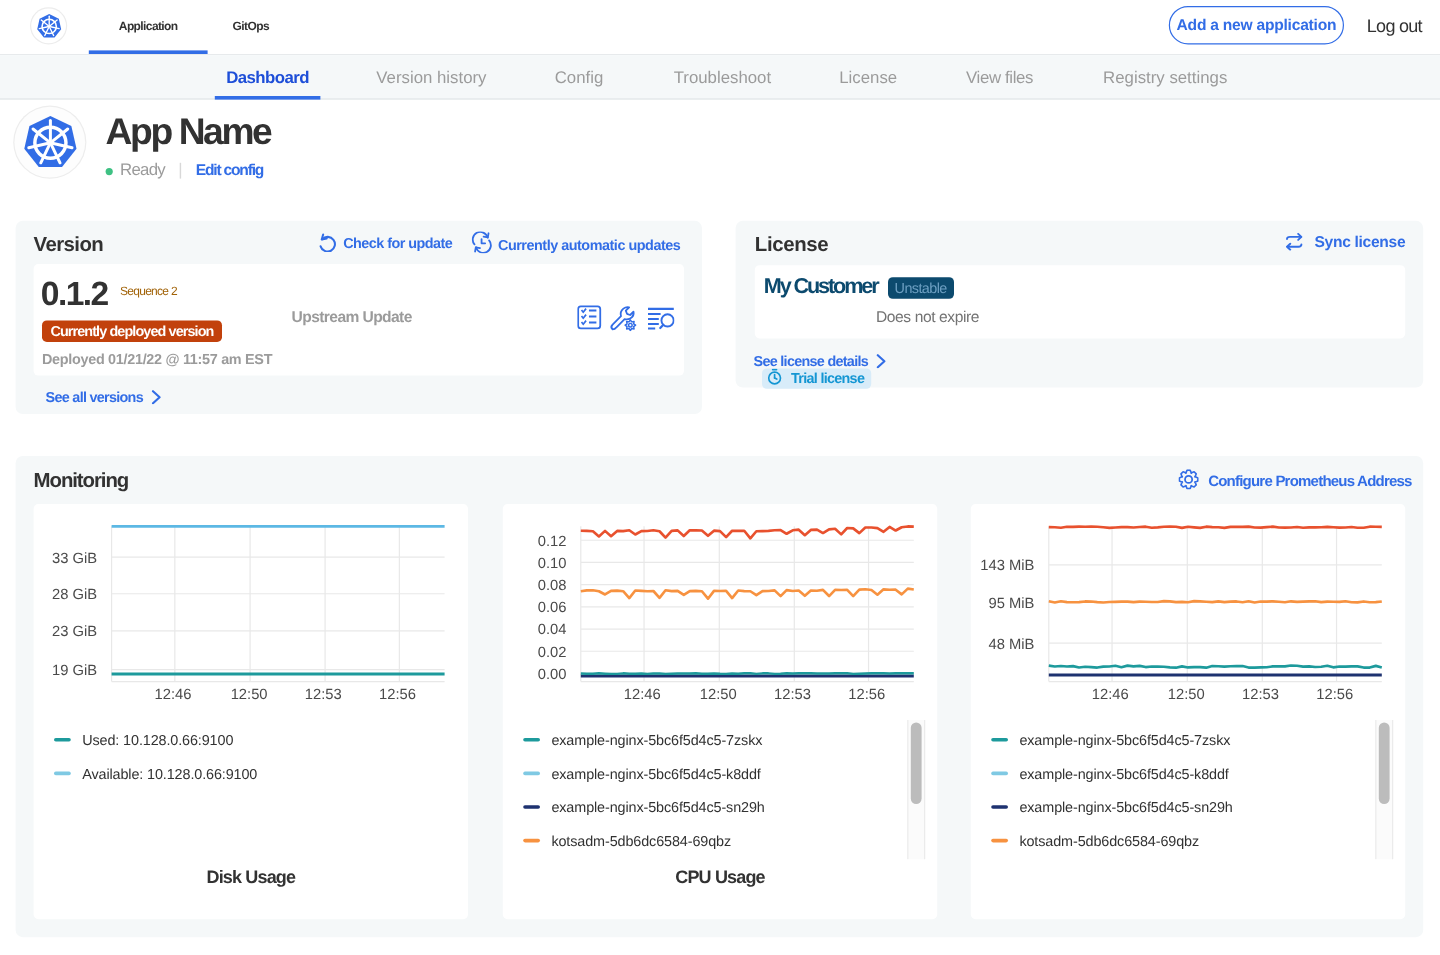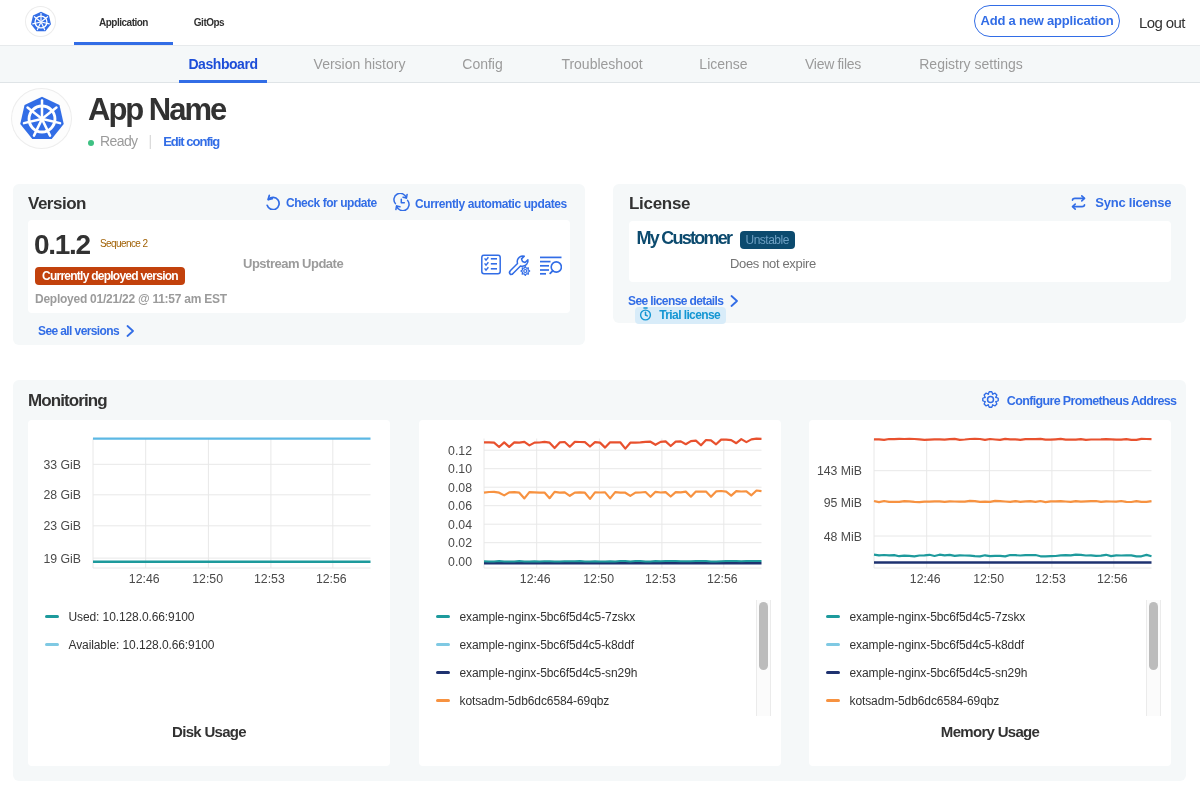--- a/index.html
+++ b/index.html
@@ -250,20 +250,21 @@
         <line x1="65" y1="143.3" x2="342.5" y2="143.3" stroke="#1e3270" stroke-width="2.6"></line>
         <polyline points="65.0,141.3 70.0,141.4 75.1,141.5 80.1,141.1 85.2,141.4 90.2,141.6 95.3,141.6 100.3,141.1 105.4,141.4 110.4,141.4 115.5,141.3 120.5,141.6 125.5,141.3 130.6,141.3 135.6,141.6 140.7,141.4 145.7,141.2 150.8,141.2 155.8,141.3 160.9,141.0 165.9,141.4 171.0,141.5 176.0,141.2 181.0,141.5 186.1,141.6 191.1,141.3 196.2,141.4 201.2,141.0 206.3,141.0 211.3,141.6 216.4,141.1 221.4,141.1 226.5,141.6 231.5,141.5 236.5,141.0 241.6,141.2 246.6,141.1 251.7,141.1 256.7,141.0 261.8,141.3 266.8,141.2 271.9,141.2 276.9,141.1 282.0,141.0 287.0,141.0 292.0,141.6 297.1,141.5 302.1,141.3 307.2,141.0 312.2,141.1 317.3,141.0 322.3,141.2 327.4,141.0 332.4,141.1 337.5,141.1 342.5,141.1" fill="none" stroke="#1d9a9c" stroke-width="2.0" stroke-linejoin="round"></polyline>
       </svg>
     <div class="leg-row" style="top:188.5px;"><span class="leg-dash" style="background:#1d9a9c;"></span>example-nginx-5bc6f5d4c5-7zskx</div>
     <div class="leg-row" style="top:216.5px;"><span class="leg-dash" style="background:#7fc9e3;"></span>example-nginx-5bc6f5d4c5-k8ddf</div>
     <div class="leg-row" style="top:244.5px;"><span class="leg-dash" style="background:#1e3270;"></span>example-nginx-5bc6f5d4c5-sn29h</div>
     <div class="leg-row" style="top:273px;"><span class="leg-dash" style="background:#f79240;"></span>kotsadm-5db6dc6584-69qbz</div>
     <div class="sbar-track" style="left:337px;">
         <div class="sbar-thumb"></div>
       </div>
+    <div class="chart-title">CPU Usage</div>
   </div>
 
   <div class="chart-card" style="left:796px;">
     <svg style="position:absolute;left:0;top:0;" width="362" height="172" viewBox="0 0 362 172">
         <line x1="65" y1="18.5" x2="65" y2="148" stroke="#e8e8e8" stroke-width="1"></line>
         <line x1="117.7" y1="18.5" x2="117.7" y2="148" stroke="#e8e8e8" stroke-width="1"></line>
         <line x1="180.4" y1="18.5" x2="180.4" y2="148" stroke="#e8e8e8" stroke-width="1"></line>
         <line x1="242.9" y1="18.5" x2="242.9" y2="148" stroke="#e8e8e8" stroke-width="1"></line>
         <line x1="304.8" y1="18.5" x2="304.8" y2="148" stroke="#e8e8e8" stroke-width="1"></line>
         <line x1="65" y1="50.7" x2="342.5" y2="50.7" stroke="#e8e8e8" stroke-width="1"></line>
@@ -282,15 +283,14 @@
         <polyline points="65.0,134.7 70.0,135.4 75.1,135.0 80.1,135.4 85.2,135.1 90.2,136.2 95.3,135.6 100.3,135.9 105.4,136.3 110.4,135.5 115.5,135.4 120.5,134.8 125.5,136.0 130.6,134.7 135.6,135.3 140.7,134.9 145.7,135.9 150.8,135.4 155.8,135.5 160.9,135.6 165.9,136.1 171.0,136.4 176.0,135.3 181.0,136.2 186.1,135.9 191.1,135.9 196.2,136.4 201.2,135.0 206.3,135.2 211.3,135.5 216.4,135.2 221.4,135.1 226.5,135.0 231.5,136.3 236.5,136.3 241.6,136.2 246.6,136.0 251.7,135.3 256.7,135.2 261.8,135.3 266.8,134.6 271.9,134.8 276.9,135.5 282.0,135.3 287.0,135.8 292.0,135.6 297.1,134.8 302.1,136.1 307.2,135.4 312.2,135.5 317.3,135.3 322.3,135.3 327.4,136.3 332.4,136.3 337.5,134.9 342.5,136.3" fill="none" stroke="#1d9a9c" stroke-width="2.2" stroke-linejoin="round"></polyline>
         <line x1="65" y1="142.5" x2="342.5" y2="142.5" stroke="#1e3270" stroke-width="2.6"></line>
       </svg>
     <div class="leg-row" style="top:188.5px;"><span class="leg-dash" style="background:#1d9a9c;"></span>example-nginx-5bc6f5d4c5-7zskx</div>
     <div class="leg-row" style="top:216.5px;"><span class="leg-dash" style="background:#7fc9e3;"></span>example-nginx-5bc6f5d4c5-k8ddf</div>
     <div class="leg-row" style="top:244.5px;"><span class="leg-dash" style="background:#1e3270;"></span>example-nginx-5bc6f5d4c5-sn29h</div>
     <div class="leg-row" style="top:273px;"><span class="leg-dash" style="background:#f79240;"></span>kotsadm-5db6dc6584-69qbz</div>
     <div class="sbar-track" style="left:337px;">
         <div class="sbar-thumb"></div>
       </div>
-    <div class="chart-title">Memory Usage</div>
   </div>
 </div>
 
 </body></html>

